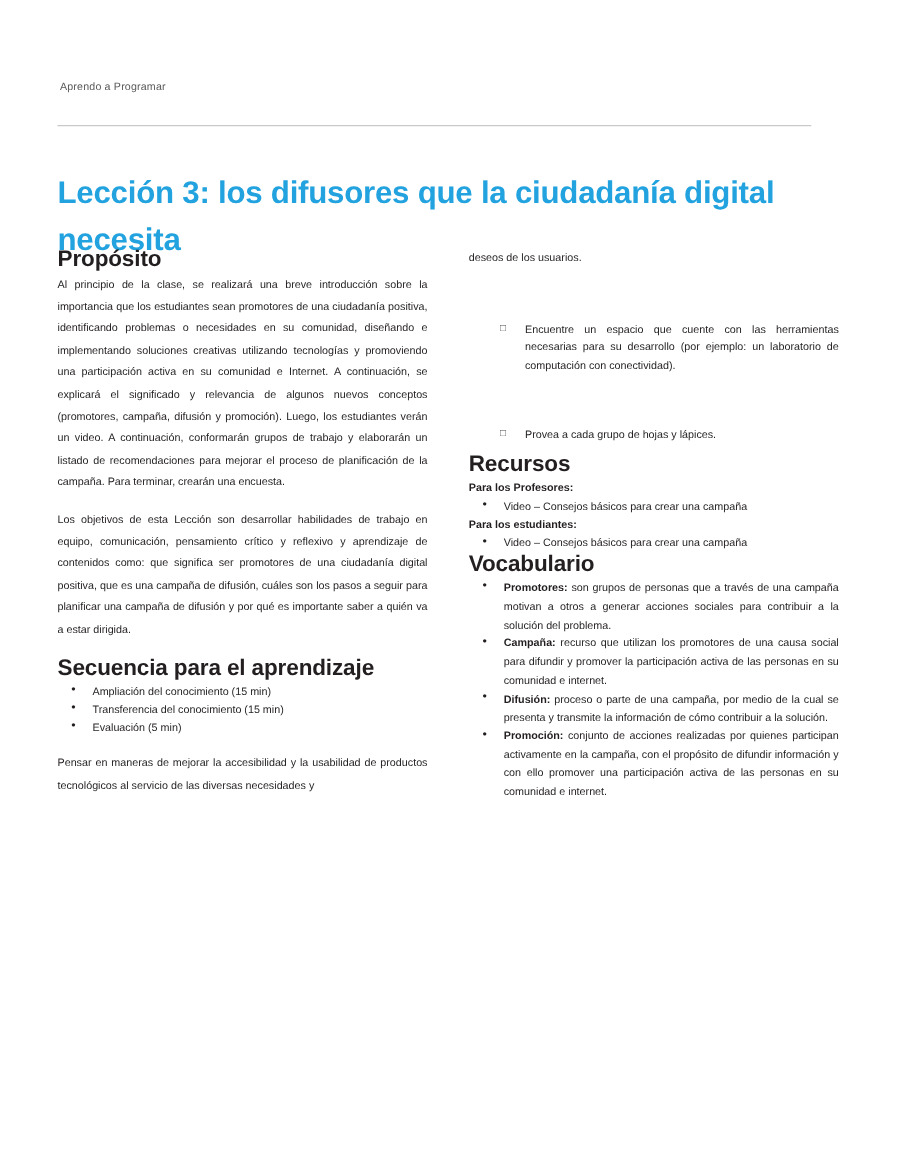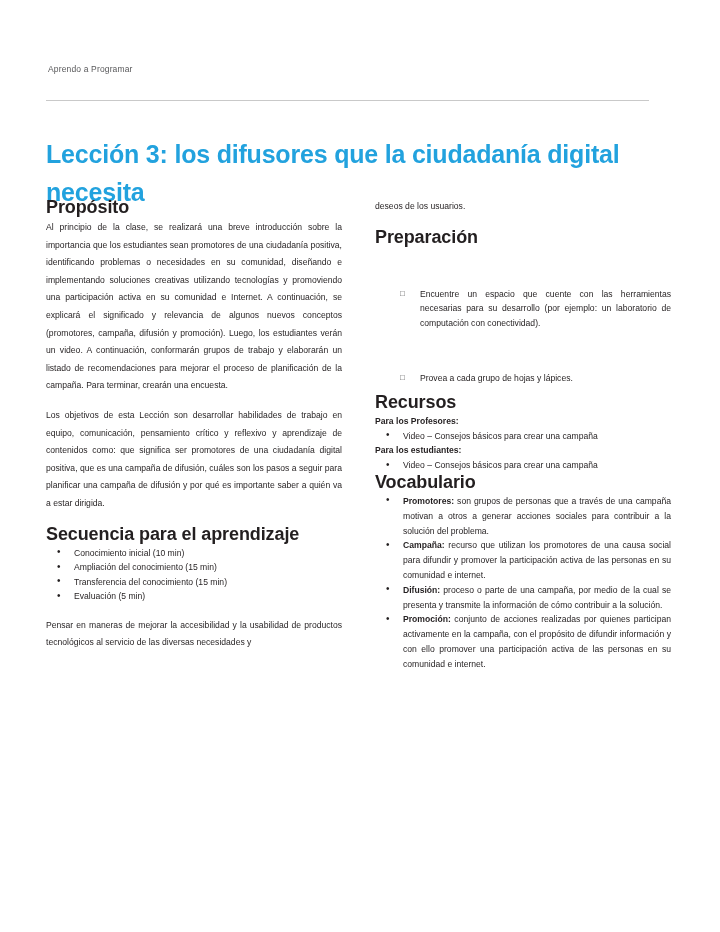--- a/index.html
+++ b/index.html
@@ -178,35 +178,33 @@
   <div class="columns">
 
     <div class="col col-left">
 
       <h2 class="section">Propósito</h2>
       <p class="body">Al principio de la clase, se realizará una breve introducción sobre la importancia que los estudiantes sean promotores de una ciudadanía positiva, identificando problemas o necesidades en su comunidad, diseñando e implementando soluciones creativas utilizando tecnologías y promoviendo una participación activa en su comunidad e Internet. A continuación, se explicará el significado y relevancia de algunos nuevos conceptos (promotores, campaña, difusión y promoción). Luego, los estudiantes verán un video. A continuación, conformarán grupos de trabajo y elaborarán un listado de recomendaciones para mejorar el proceso de planificación de la campaña. Para terminar, crearán una encuesta.</p>
       <p class="body">Los objetivos de esta Lección son desarrollar habilidades de trabajo en equipo, comunicación, pensamiento crítico y reflexivo y aprendizaje de contenidos como: que significa ser promotores de una ciudadanía digital positiva, que es una campaña de difusión, cuáles son los pasos a seguir para planificar una campaña de difusión y por qué es importante saber a quién va a estar dirigida.</p>
 
       <h2 class="section">Secuencia para el aprendizaje</h2>
       <ul class="bul">
-        <li>Conocimiento inicial (10 min)</li>
         <li>Ampliación del conocimiento (15 min)</li>
         <li>Transferencia del conocimiento (15 min)</li>
         <li>Evaluación (5 min)</li>
       </ul>
 
       <p class="body" style="margin-top:13px;">Pensar en maneras de mejorar la accesibilidad y la usabilidad de productos tecnológicos al servicio de las diversas necesidades y</p>
 
     </div>
 
     <div class="col col-right">
 
       <p class="body">deseos de los usuarios.</p>
 
-      <h2 class="section">Preparación</h2>
       <ul class="sq">
         <li>Encuentre un espacio que cuente con las herramientas necesarias para su desarrollo (por ejemplo: un laboratorio de computación con conectividad).</li>
         <li>Provea a cada grupo de hojas y lápices.</li>
       </ul>
 
       <h2 class="section section-spaced">Recursos</h2>
       <p class="subhead">Para los Profesores:</p>
       <ul class="bul">
         <li>Video – Consejos básicos para crear una campaña</li>
       </ul>

